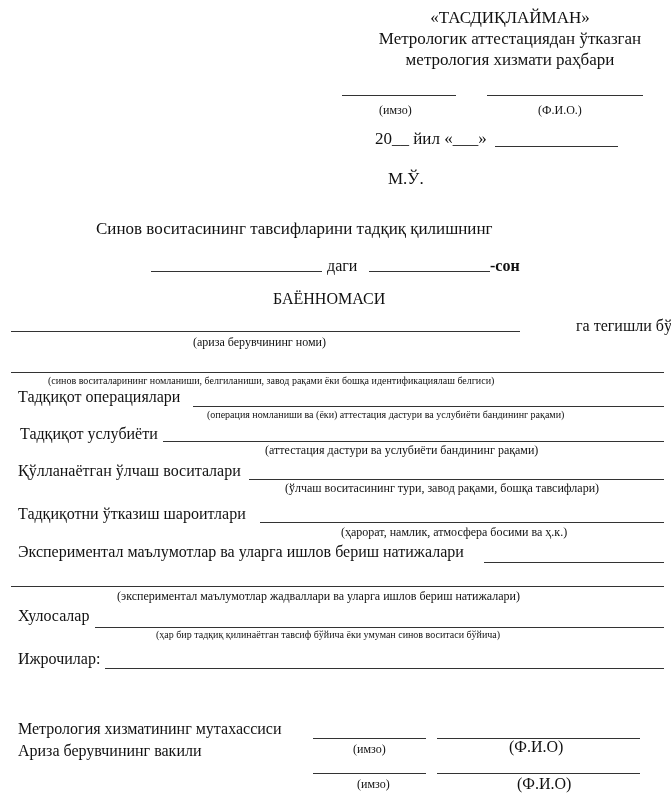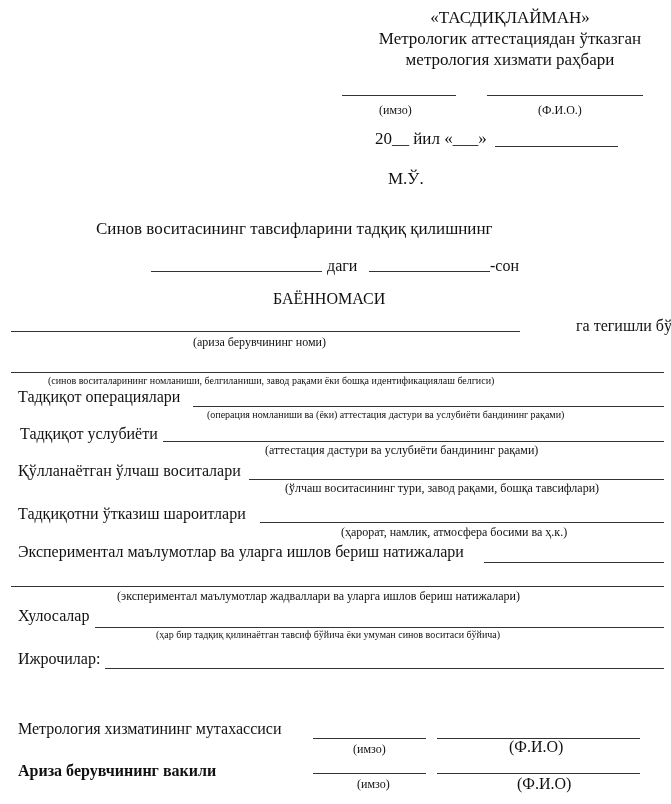--- a/index.html
+++ b/index.html
@@ -28,21 +28,21 @@
 
 <div class="abs t17" style="left:375px; top:129px;">20__ йил «___»</div>
 <div class="line" style="left:495px; top:146px; width:123px;"></div>
 
 <div class="abs t17" style="left:388px; top:169px;">М.Ў.</div>
 
 <div class="abs t17 b" style="left:96px; top:219px;">Синов воситасининг тавсифларини тадқиқ қилишнинг</div>
 <div class="line" style="left:151px; top:271px; width:171px;"></div>
 <div class="abs t16" style="left:327px; top:257px;">даги</div>
 <div class="line" style="left:369px; top:271px; width:121px;"></div>
-<div class="abs t16" style="left:490px; top:257px;">-сон</div>
+<div class="abs t16" style="left:490px; top:257px;font-weight:bold;">-сон</div>
 <div class="abs t16 b" style="left:273px; top:290px;">БАЁННОМАСИ</div>
 
 <div class="line" style="left:11px; top:331px; width:509px;"></div>
 <div class="abs t16" style="left:528px; top:317px;margin-left:48px;">га тегишли бўлган</div>
 <div class="abs t12" style="left:193px; top:335px;">(ариза берувчининг номи)</div>
 
 <div class="line" style="left:11px; top:372px; width:653px;"></div>
 <div class="abs t11" style="left:48px; top:375px;">(синов воситаларининг номланиши, белгиланиши, завод рақами ёки бошқа идентификациялаш белгиси)</div>
 
 <div class="abs t16" style="left:18px; top:388px;">Тадқиқот операциялари</div>
@@ -72,17 +72,17 @@
 
 <div class="abs t16" style="left:18px; top:650px;">Ижрочилар:</div>
 <div class="line" style="left:105px; top:668px; width:559px;"></div>
 
 <div class="abs t16" style="left:18px; top:720px;">Метрология хизматининг мутахассиси</div>
 <div class="line" style="left:313px; top:738px; width:113px;"></div>
 <div class="line" style="left:437px; top:738px; width:203px;"></div>
 <div class="abs t12" style="left:353px; top:742px;">(имзо)</div>
 <div class="abs t16" style="left:509px; top:738px;">(Ф.И.О)</div>
 
-<div class="abs t16" style="left:18px; top:762px;font-weight:bold;">Ариза берувчининг вакили</div>
+<div class="abs t16" style="left:18px; top:742px;">Ариза берувчининг вакили</div>
 <div class="line" style="left:313px; top:773px; width:113px;"></div>
 <div class="line" style="left:437px; top:773px; width:203px;"></div>
 <div class="abs t12" style="left:357px; top:777px;">(имзо)</div>
 <div class="abs t16" style="left:517px; top:775px;">(Ф.И.О)</div>
 
 </body></html>

